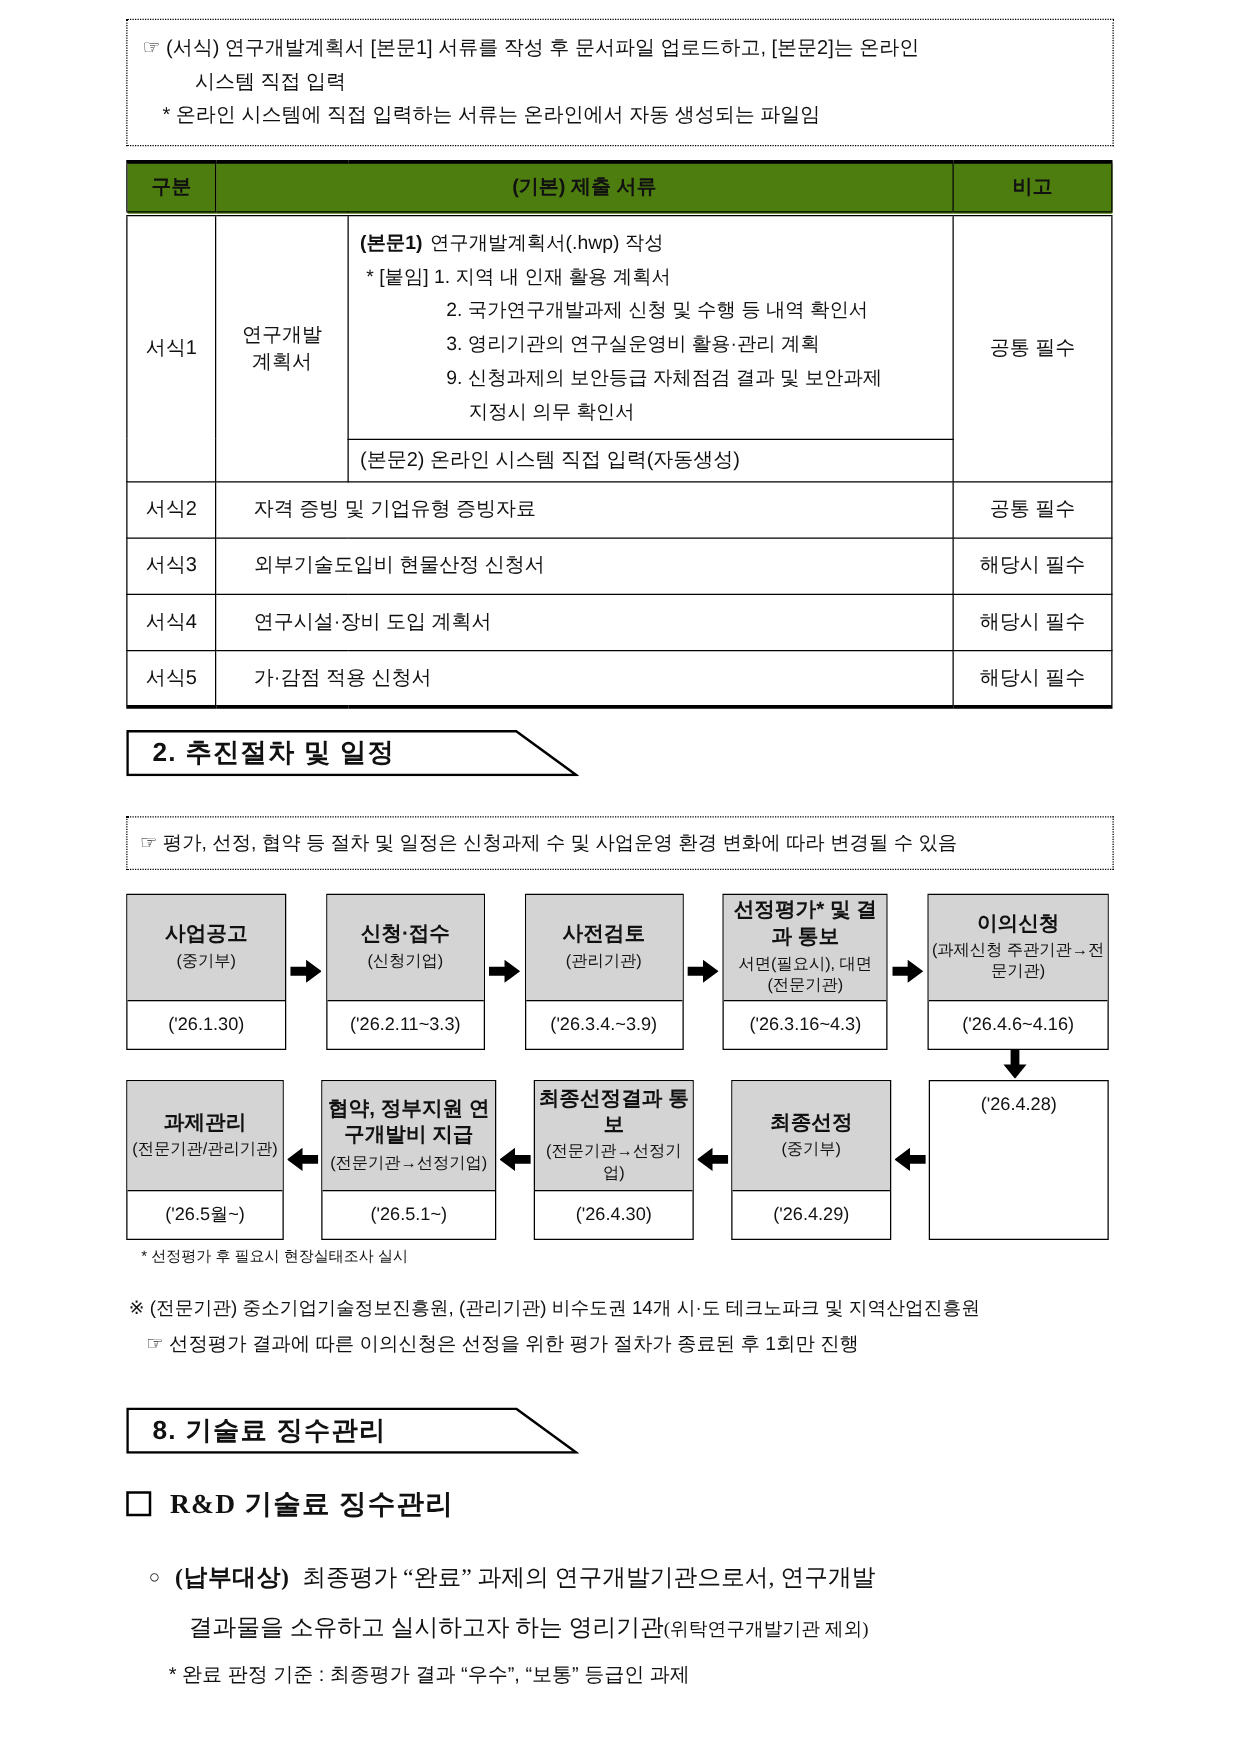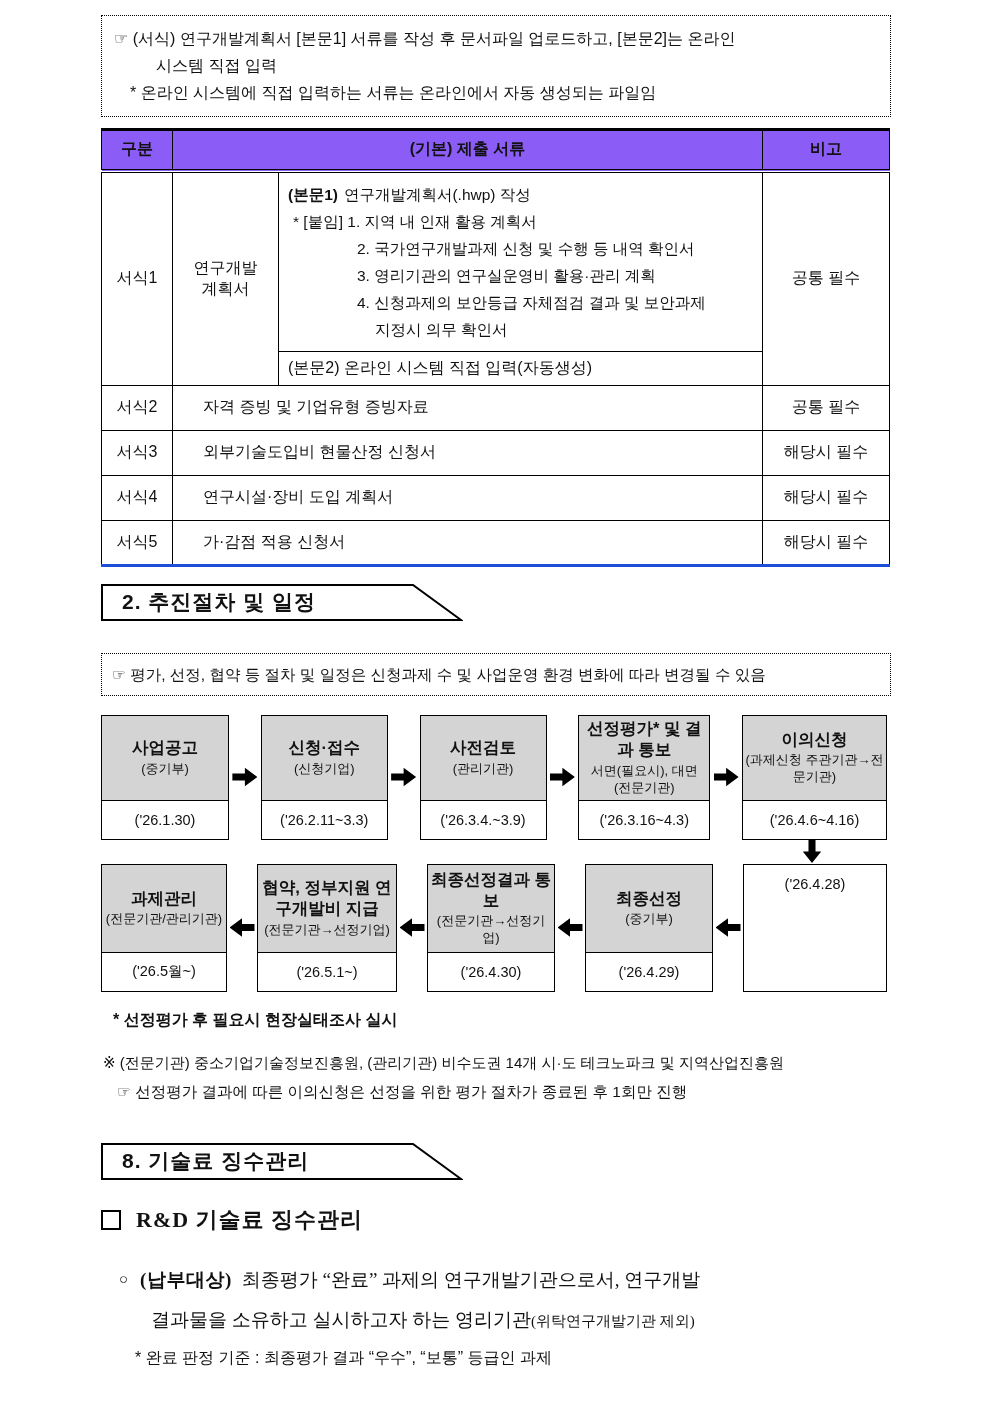--- a/index.html
+++ b/index.html
@@ -28,24 +28,24 @@
   table.doc-table {
     margin-top: 11px; border-collapse: collapse; table-layout: fixed;
     width: 788px; font-size: 16px;
   }
   .doc-table col.c1 { width: 71px; }
   .doc-table col.c2 { width: 106px; }
   .doc-table col.c3 { width: 484px; }
   .doc-table col.c4 { width: 127px; }
   .doc-table th, .doc-table td { border: 1px solid #000; vertical-align: middle; }
   .doc-table thead th {
-    background: #8b5cf6; font-weight: 700; text-align: center;
+    background: #4d7c0f; font-weight: 700; text-align: center;
     height: 41px; border-top: 3px solid #000; border-bottom: 4px double #000;
   }
-  .doc-table tbody tr:last-child td { border-bottom: 3px solid #1d4ed8; }
+  .doc-table tbody tr:last-child td { border-bottom: 3px solid #000000; }
   .cell-center { text-align: center; }
   .cell-doc { padding-left: 30px; text-align: left; }
   .row-std td { height: 45px; }
   td.body1-cell { padding: 8px 6px 8px 9px; height: 166px; vertical-align: top; line-height: 27px; font-size: 15.5px; }
   td.body2-cell { padding: 5px 6px 5px 9px; height: 34px; font-size: 16px; }
   .attach-first { padding-left: 5px; }
   .attach-item { padding-left: 69px; }
   .attach-cont { padding-left: 87px; }
   .b1-label { font-weight: 700; margin-right: 6px; }
 
@@ -75,21 +75,21 @@
   .fbox-date { height: 38px; display: flex; align-items: center; justify-content: center; font-size: 14.5px; white-space: nowrap; overflow: hidden; }
   .fgap { flex: 1; display: flex; align-items: center; justify-content: center; }
   .arr { background: #000; }
   .arr-r { width: 25px; height: 22px; clip-path: polygon(0 34%, 50% 34%, 50% 8%, 100% 50%, 50% 92%, 50% 66%, 0 66%); }
   .arr-l { width: 25px; height: 22px; clip-path: polygon(100% 34%, 50% 34%, 50% 8%, 0 50%, 50% 92%, 50% 66%, 100% 66%); }
   .arr-d { width: 22px; height: 23px; clip-path: polygon(34% 0, 66% 0, 66% 50%, 92% 50%, 50% 100%, 8% 50%, 34% 50%); }
   .flow-mid { height: 24px; display: flex; align-items: center; }
   .flow-mid .arr-d { margin-left: 700px; }
 
   
-  .fnote1 { margin-top: 18px; padding-left: 12px; font-size: 16px; font-weight: bold; }
+  .fnote1 { margin-top: 5px; padding-left: 12px; font-size: 12px; }
   .fnote2 { margin-top: 23px; padding-left: 2px; font-size: 15px; white-space: nowrap; overflow: hidden; }
   .fnote3 { margin-top: 9px; padding-left: 16px; font-size: 15.5px; white-space: nowrap; overflow: hidden; }
 
   
   .serif { font-family: "Liberation Serif", "DejaVu Serif", serif; }
   .rd-heading {
     margin-top: 25px; font-weight: 700; font-size: 22px; letter-spacing: 1px;
     display: flex; align-items: center; gap: 15px;
   }
   .sq-icon { display: inline-block; width: 20px; height: 20px; border: 2px solid #000; }
@@ -131,21 +131,21 @@
         <td rowspan="2" class="cell-center">서식1</td>
         <td rowspan="2" class="cell-center">
           <div>연구개발</div>
           <div>계획서</div>
         </td>
         <td class="body1-cell">
           <div><span class="b1-label">(본문1)</span><span>연구개발계획서(.hwp) 작성</span></div>
           <div class="attach-first"><span>* [붙임]</span> <span>1. 지역 내 인재 활용 계획서</span></div>
           <div class="attach-item">2. 국가연구개발과제 신청 및 수행 등 내역 확인서</div>
           <div class="attach-item">3. 영리기관의 연구실운영비 활용·관리 계획</div>
-          <div class="attach-item">4. 신청과제의 보안등급 자체점검 결과 및 보안과제</div>
+          <div class="attach-item">9. 신청과제의 보안등급 자체점검 결과 및 보안과제</div>
           <div class="attach-cont">지정시 의무 확인서</div>
         </td>
         <td rowspan="2" class="cell-center">공통 필수</td>
       </tr>
       <tr>
         <td class="body2-cell">(본문2) 온라인 시스템 직접 입력(자동생성)</td>
       </tr>
       <tr class="row-std">
         <td class="cell-center">서식2</td>
         <td colspan="2" class="cell-doc">자격 증빙 및 기업유형 증빙자료</td>

